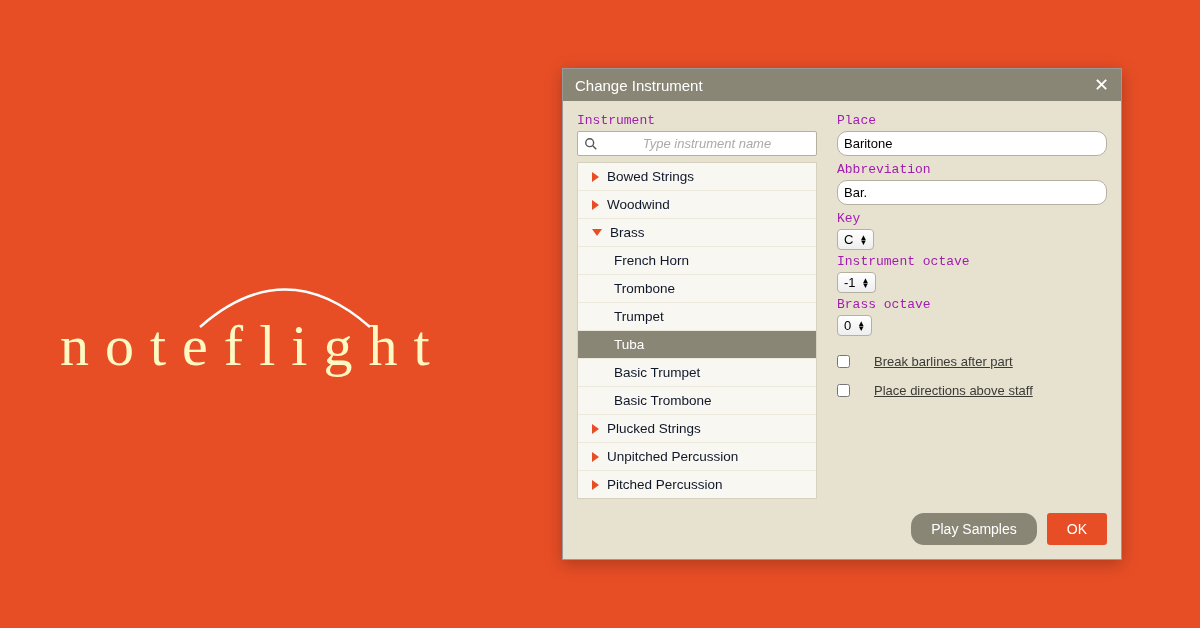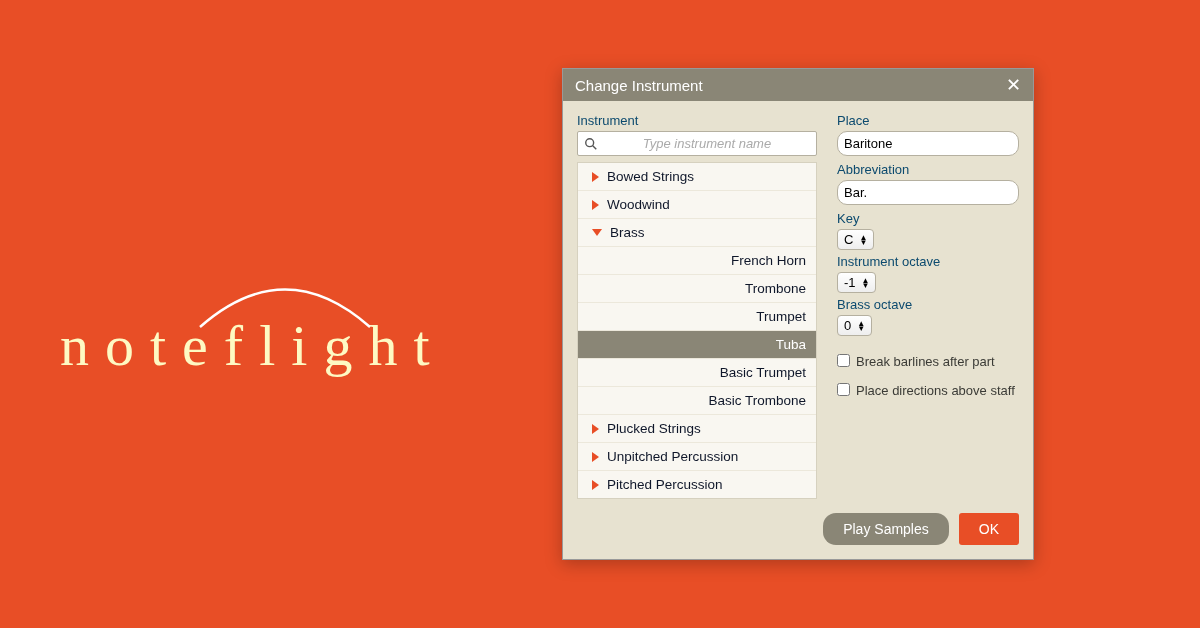--- a/index.html
+++ b/index.html
@@ -28,21 +28,21 @@
   .logo-text {
     font-size: 58px;
     letter-spacing: 16px;
     font-weight: 300;
     font-family: Georgia, 'Times New Roman', serif;
   }
   .dialog {
     position: absolute;
     left: 562px;
     top: 68px;
-    width: 472px;
+    width: 560px;
     background: #e7e2d0;
     border: 1px solid #999;
     box-shadow: 0 4px 16px rgba(0,0,0,.25);
   }
   .titlebar {
     background: #8a8676;
     color: #fff;
     padding: 7px 12px;
     font-size: 15px;
     display: flex;
@@ -50,21 +50,21 @@
     align-items: center;
   }
   .close-x { cursor: pointer; font-size: 18px; line-height: 1; }
   .dialog-body {
     display: flex;
     padding: 12px 14px 14px 14px;
     gap: 20px;
   }
   .left-col { width: 240px; }
   .right-col { flex: 1; }
-  .label { font-size: 13px; color: #0c4a6e; margin-bottom: 3px; }
+  .label { font-size: 13px; color: #a21caf; margin-bottom: 3px; font-family: Liberation Mono, monospace; }
   .search-wrap {
     display: flex;
     align-items: center;
     border: 1px solid #b5b0a0;
     background: #fff;
     padding: 4px 6px;
     border-radius: 2px;
   }
   .search-wrap svg { flex-shrink: 0; }
   .search-wrap input {
@@ -99,21 +99,21 @@
   .tri-right {
     border-top: 5px solid transparent;
     border-bottom: 5px solid transparent;
     border-left: 7px solid #e84e26;
   }
   .tri-down {
     border-left: 5px solid transparent;
     border-right: 5px solid transparent;
     border-top: 7px solid #e84e26;
   }
-  .child { padding-left: 36px; justify-content: flex-end; }
+  .child { padding-left: 36px; }
   .child.selected { background: #8a8676; color: #fff; }
   .field {
     width: 100%;
     border: 1px solid #b5b0a0;
     background: #fff;
     padding: 4px 6px;
     font-size: 13px;
     border-radius: 10px;
     margin-bottom: 6px;
   }
@@ -129,24 +129,26 @@
     margin-bottom: 4px;
   }
   .stepper-arrows {
     display: inline-flex;
     flex-direction: column;
     line-height: 5px;
     font-size: 8px;
   }
   .check-row {
     display: flex;
-    gap: 6px;
+    align-items: center;
+    gap: 24px;
     font-size: 13px;
     color: #3b3b36;
     margin-top: 14px;
+    text-decoration: underline;
   }
   .check-row input { width: 13px; height: 13px; }
   .buttons {
     display: flex;
     justify-content: flex-end;
     gap: 10px;
     padding: 0 14px 14px 0;
   }
   .btn {
     padding: 8px 20px;

